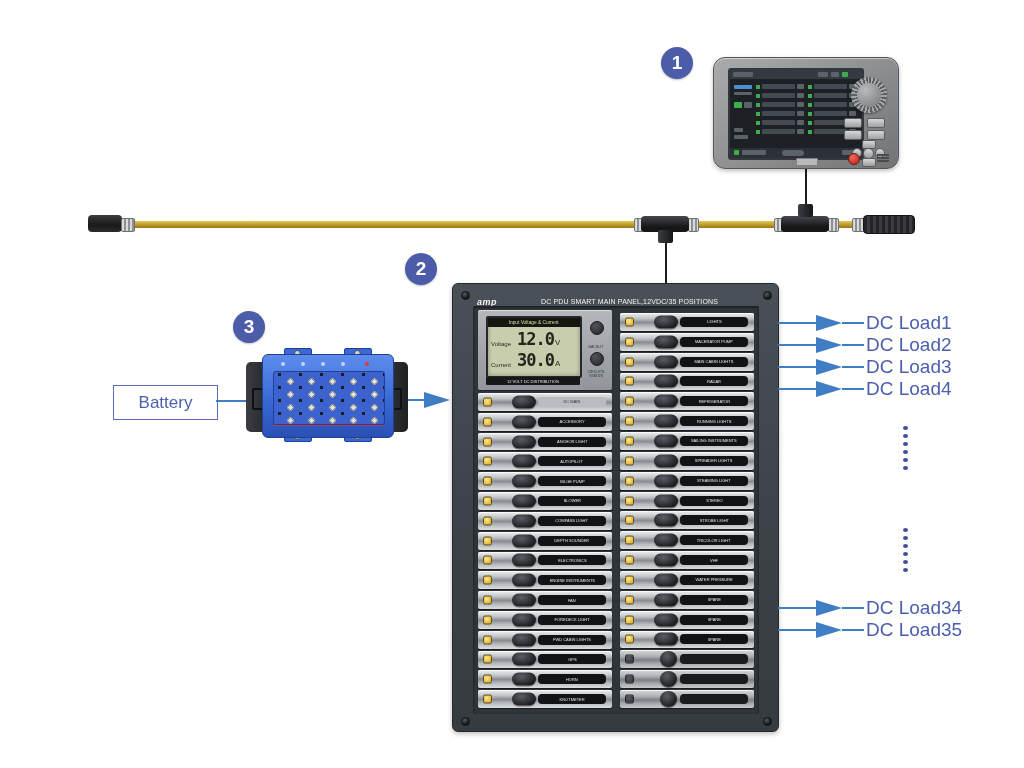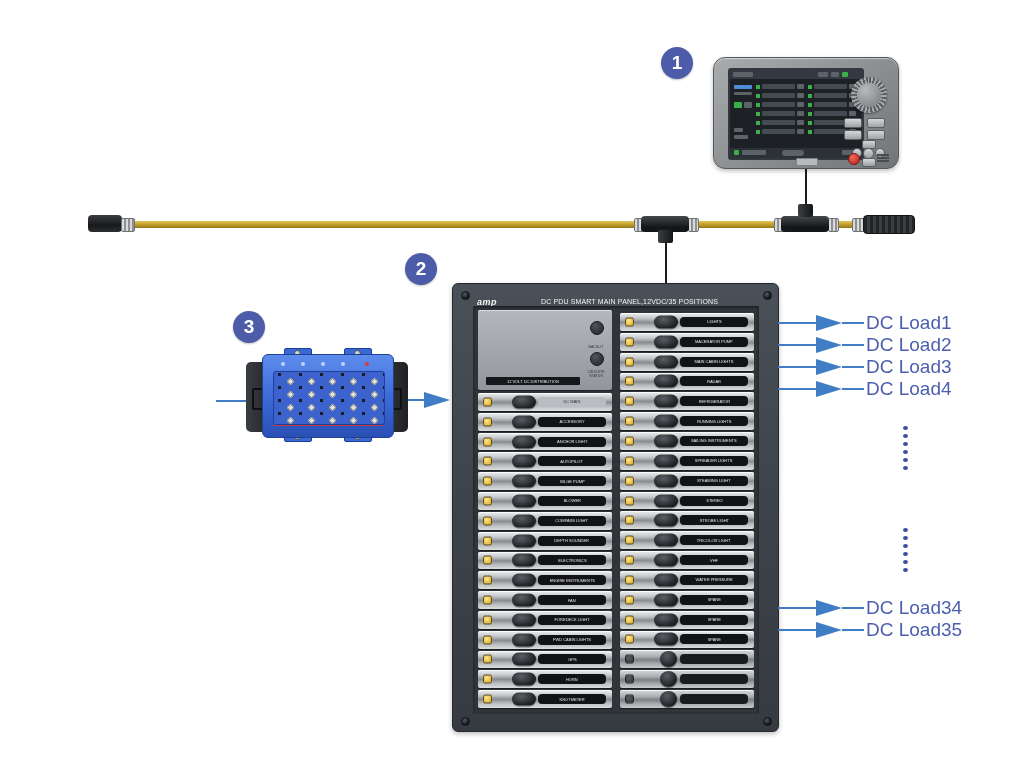--- a/index.html
+++ b/index.html
@@ -269,20 +269,35 @@
     <div class="screw" style="left:8px;top:7px;"></div>
     <div class="screw" style="left:310px;top:7px;"></div>
     <div class="screw" style="left:8px;top:433px;"></div>
     <div class="screw" style="left:310px;top:433px;"></div>
     <div class="p-header">
       <span class="p-logo ts" style="transform:scale(.9);">amp</span><span class="p-title ts" style="transform:scale(.7);">DC PDU SMART MAIN PANEL,12VDC/35 POSITIONS</span>
     </div>
     <div class="inset"></div>
 
     <div class="lcd-block">
+      <div class="lcd">
+        <div class="lcd-head">
+            <span class="ts">Input Voltage &amp; Current</span>
+          </div>
+        <div class="lcd-row" style="top:11px;">
+          <span class="lcd-lab">Voltage</span>
+          <span class="lcd-val">12.0</span>
+          <span class="lcd-unit">V</span>
+        </div>
+        <div class="lcd-row" style="top:32px;">
+          <span class="lcd-lab">Current</span>
+          <span class="lcd-val">30.0</span>
+          <span class="lcd-unit">A</span>
+        </div>
+      </div>
       <div class="lcd-foot">
           <span class="ts">12 VOLT DC DISTRIBUTION</span>
         </div>
       <div class="rbtn" style="left:112px;top:11px;"></div>
       <div class="rbtn-label" style="left:98px;top:25px;"><span class="ts">BACKLIT</span></div>
       <div class="rbtn" style="left:112px;top:42px;"></div>
       <div class="rbtn-label" style="left:98px;top:56px;"><span class="ts">CIRCUITS STATUS</span></div>
     </div>
 
     <div id="left-rows" class="col" style="left:25px;top:108px;width:134px;height:317px;">
@@ -602,20 +617,23 @@
         <div class="brow">
           <div class="strip blankrow">
             <div class="led off"></div>
             <div class="bknob big"></div>
             <div class="pill blankpill"></div>
           </div>
         </div>
       </div>
   </div>
 
+  <div class="battery-box">
+      <span>Battery</span>
+    </div>
   <div class="bwire" style="left:216px;top:400px;width:44px;"></div>
   <div class="bwire" style="left:404px;top:399px;width:22px;"></div>
   <div class="btri" style="left:424px;top:392px;"></div>
 
   <div class="module3">
     <div class="m3-cap" style="left:0;">
         <div class="slot"></div>
       </div>
     <div class="m3-cap" style="right:0;">
         <div class="slot" style="left:auto;right:6px;"></div>

